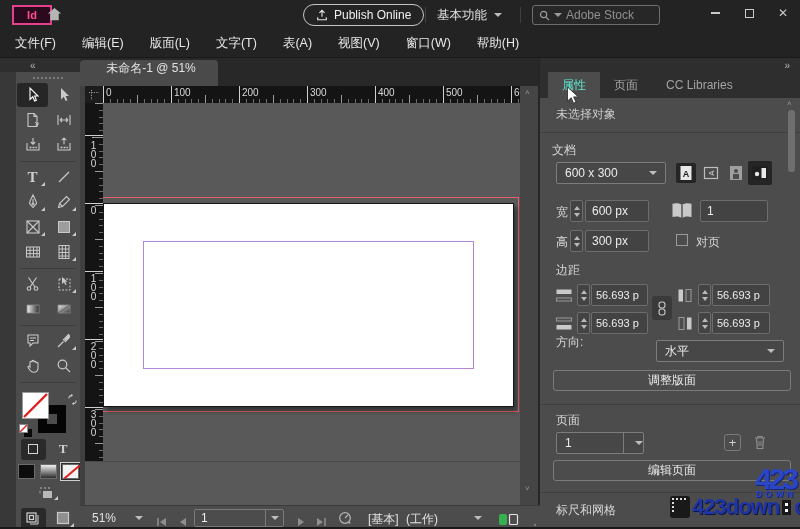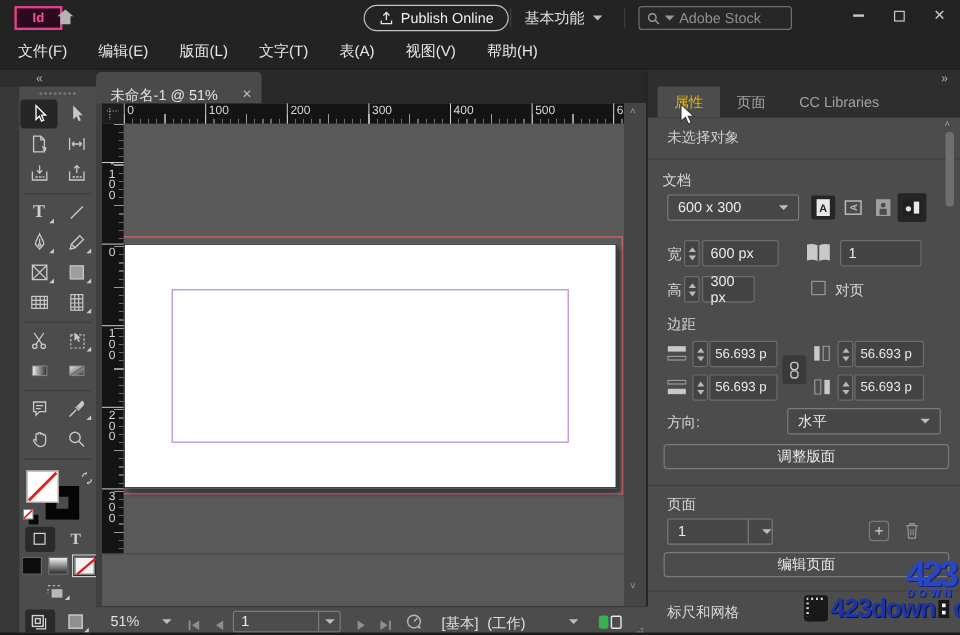--- a/index.html
+++ b/index.html
@@ -53,21 +53,21 @@
   .ttxt{font-size:13px;font-weight:bold;color:#cfcfcf;font-family:"Liberation Serif",serif;}
   .swb{width:17px;height:15px;border:1px solid #6b6b6b;}
   .swb.none{background:#f2f2f2;position:relative;box-shadow:0 0 0 1px #2c2c2c,0 0 0 2px #cfcfcf;}
   .swb.none::after{content:"";position:absolute;left:-1px;top:6px;width:20px;height:2px;background:#e02020;transform:rotate(-40deg);}
   .scrbtn{position:relative;width:25px;height:21px;border-radius:3px;display:flex;align-items:center;justify-content:center;}
   .scrbtn.active{background:#2a2a2a;}
   .scrbtn.sub::after{content:"";position:absolute;right:2px;bottom:2px;border-left:4px solid transparent;border-bottom:4px solid #c9c9c9;}
   
   .tabbar{position:absolute;left:80px;top:58px;width:458px;height:28px;background:#282828;}
   .doctab{position:absolute;left:0;top:2px;width:138px;height:38px;background:#4a4a4a;border-radius:4px 4px 0 0;
-          display:flex;align-items:center;padding:0 8px 0 12px;gap:8px;}
+          display:flex;align-items:center;padding:0 8px 0 12px;gap:8px;flex-direction:column;}
   .doctab .t{font-size:12px;color:#e2e2e2;white-space:nowrap;}
   .doctab .x{font-size:10px;color:#bbb;margin-left:auto;}
   
   .canvas{position:absolute;left:80px;top:86px;width:458px;height:419px;background:#595959;overflow:hidden;}
   .cv-edge{position:absolute;left:0;top:0;width:5px;height:419px;background:#404040;}
   .corner{position:absolute;left:5px;top:0;width:18px;height:17px;background:#1c1c1c;display:flex;align-items:center;justify-content:center;}
   .hruler{position:absolute;left:23px;top:0;width:417px;height:17px;background:#141414;color:#d8d8d8;overflow:hidden;
     background-image:
       linear-gradient(90deg,#d0d0d0 0 1px,transparent 1px 100%),
       repeating-linear-gradient(90deg,#9a9a9a 0 1px,transparent 1px 34px),
@@ -92,21 +92,21 @@
   .statusbar{position:absolute;left:80px;top:505px;width:460px;height:24px;background:#4c4c4c;border-top:1px solid #3a3a3a;}
   .st{position:absolute;font-size:12px;color:#e0e0e0;}
   .pgfld{position:absolute;left:114px;top:3px;width:90px;height:18px;border:1px solid #7a7a7a;border-radius:2px;display:flex;align-items:center;}
   .pgfld .v{flex:1;padding-left:6px;font-size:12px;color:#ececec;}
   .pgfld .c{width:18px;height:100%;border-left:1px solid #7a7a7a;display:flex;align-items:center;justify-content:center;}
   
   .rp-head{position:absolute;left:540px;top:58px;width:260px;height:14px;background:#2e2e2e;color:#b5b5b5;
            font-size:10px;display:flex;align-items:center;justify-content:flex-end;padding-right:10px;}
   .rp-tabs{position:absolute;left:540px;top:72px;width:260px;height:26px;background:#2e2e2e;display:flex;padding-left:8px;}
   .rtab{height:26px;display:flex;align-items:center;justify-content:center;font-size:12px;color:#a3a3a3;padding:0 14px;}
-  .rtab.active{background:#4c4c4c;color:#eab308;font-family:Liberation Mono, monospace;}
+  .rtab.active{background:#4c4c4c;color:#5eead4;font-family:Liberation Mono, monospace;}
   .panel{position:absolute;left:540px;top:98px;width:260px;height:431px;background:#4c4c4c;overflow:hidden;}
   .pdiv{position:absolute;left:0;width:260px;height:1px;background:#404040;}
   .lbl{position:absolute;font-size:12px;color:#d8d8d8;white-space:nowrap;}
   .fld{position:absolute;height:22px;border:1px solid #6d6d6d;border-radius:2px;background:#434343;color:#ececec;
        font-size:12px;display:flex;align-items:center;padding:0 6px;}
   .dd{position:absolute;height:22px;border:1px solid #7c7c7c;border-radius:2px;background:#474747;color:#ececec;
       font-size:12px;display:flex;align-items:center;padding:0 8px;}
   .dd .chev{margin-left:auto;}
   .stp{position:absolute;width:13px;height:22px;border:1px solid #6d6d6d;border-radius:2px;background:#434343;
        display:flex;flex-direction:column;align-items:center;justify-content:center;gap:3px;}
@@ -181,20 +181,21 @@
     </div>
   </div>
 
   <div class="menubar">
     <div class="menu-item">文件(F)</div>
     <div class="menu-item">编辑(E)</div>
     <div class="menu-item">版面(L)</div>
     <div class="menu-item">文字(T)</div>
     <div class="menu-item">表(A)</div>
     <div class="menu-item">视图(V)</div>
+    <div class="menu-item">窗口(W)</div>
     <div class="menu-item">帮助(H)</div>
   </div>
 
   <div class="dock-top">
       <span>«</span>
     </div>
   <div class="dock-edge"></div>
   <div class="toolbar">
     <div class="dots"></div>
     <div class="tools">
@@ -550,21 +551,21 @@
     </span>
     <div class="fld" style="left:160px;top:102px;width:68px">
         <span>1</span>
       </div>
 
     <span class="lbl" style="left:16px;top:136px">高</span>
     <div class="stp" style="left:30px;top:132px">
         <span class="tri-u"></span>
         <span class="tri-d"></span>
       </div>
-    <div class="fld" style="left:45px;top:132px;width:44px">
+    <div class="fld" style="left:45px;top:132px;width:64px">
         <span>300 px</span>
       </div>
     <div class="cb" style="left:136px;top:136px"></div>
     <span class="lbl" style="left:156px;top:136px">对页</span>
 
     <span class="lbl" style="left:16px;top:164px">边距</span>
     <span class="abs" style="left:16px;top:190px"><svg width="16" height="13" viewBox="0 0 16 13">
           <rect x="0.5" y="0.5" width="15" height="4.5" fill="#c9c9c9"></rect>
           <rect x="0.5" y="9" width="15" height="3" fill="none" stroke="#9a9a9a"></rect>
         </svg></span>
@@ -609,21 +610,21 @@
           <rect x="1" y="0.5" width="5" height="12" fill="none" stroke="#9a9a9a"></rect>
         </svg></span>
     <div class="stp" style="left:158px;top:214px">
         <span class="tri-u"></span>
         <span class="tri-d"></span>
       </div>
     <div class="fld" style="left:172px;top:214px;width:58px;font-size:11px;padding:0 4px">
         <span>56.693 p</span>
       </div>
 
-    <span class="lbl" style="left:16px;top:246px">方向:</span>
+    <span class="lbl" style="left:16px;top:236px">方向:</span>
     <div class="dd" style="left:116px;top:242px;width:128px">
       <span>水平</span>
         <span class="chev"></span>
     </div>
     <div class="btn" style="left:13px;top:272px;width:238px;height:21px">
         <span>调整版面</span>
       </div>
     <div class="pdiv" style="top:306px"></div>
 
     <span class="lbl" style="left:16px;top:314px">页面</span>

